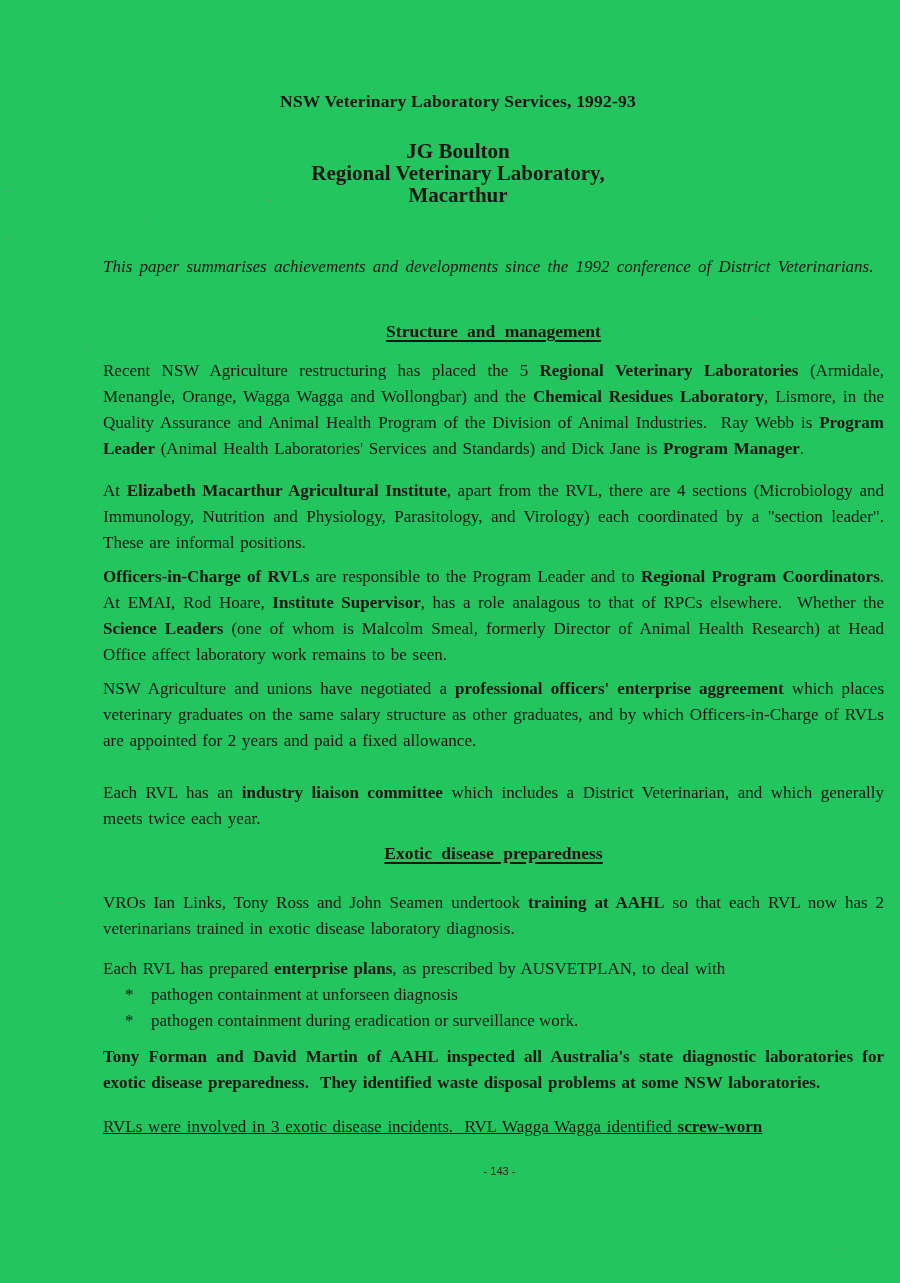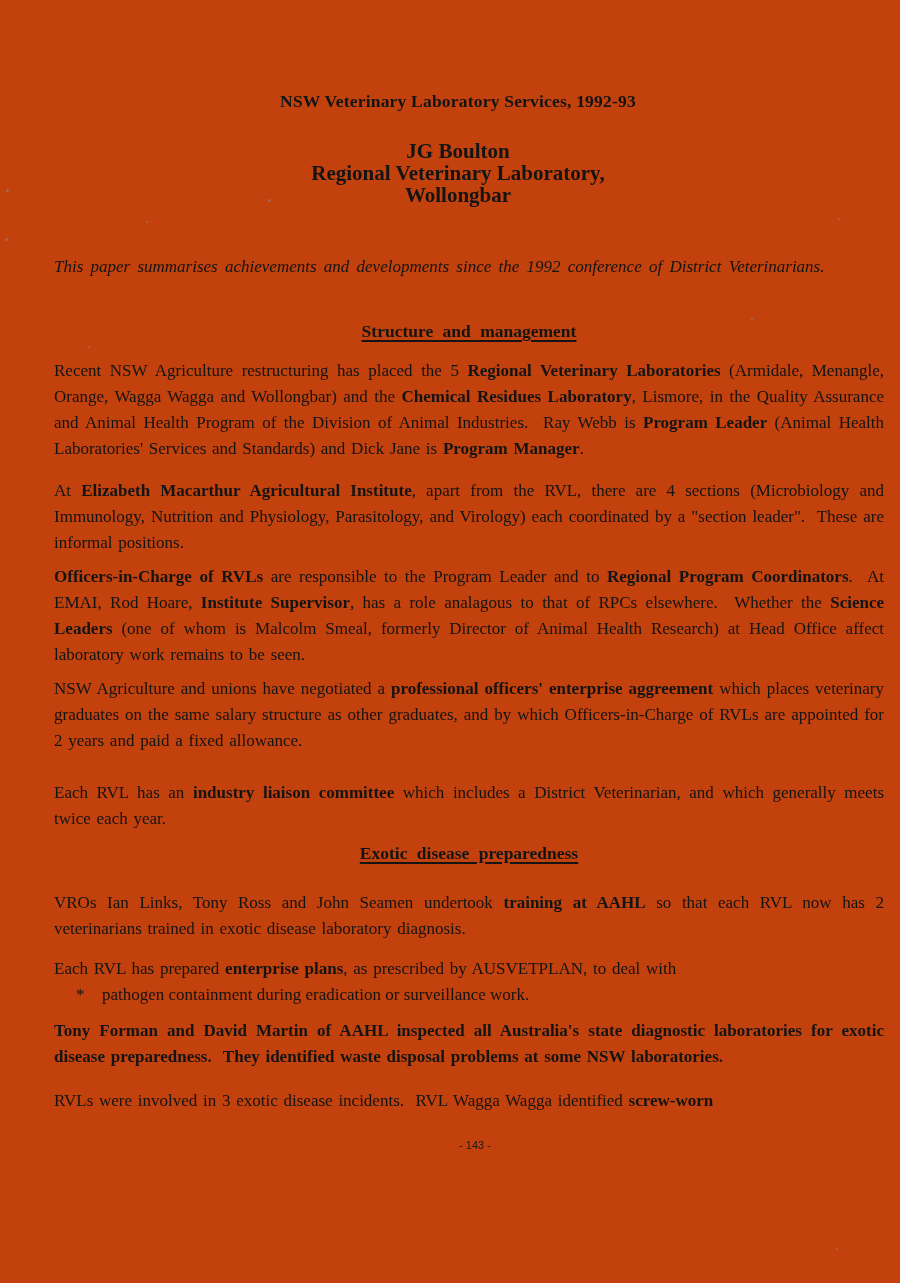--- a/index.html
+++ b/index.html
@@ -5,21 +5,21 @@
   html, body {
     margin: 0;
     padding: 0;
     background: #ffffff;
   }
   .page {
     position: relative;
     width: 900px;
     height: 1283px;
     box-sizing: border-box;
-    background: #c2410c;
+    background: #22c55e;
     color: #141414;
     font-family: "Liberation Serif", serif;
     font-size: 17px;
     line-height: 26px;
     padding-top: 88px;
     overflow: hidden;
   }
   .doc-header {
     text-align: center;
     padding-left: 16px;
@@ -29,21 +29,21 @@
     font-size: 17.5px;
     letter-spacing: 0.2px;
     margin: 0 0 26px 0;
   }
   .author-block p {
     margin: 0;
     line-height: 22px;
     font-size: 21px;
   }
   .content {
-    padding-left: 54px;
+    padding-left: 103px;
     padding-right: 16px;
   }
   .para {
     margin: 0;
     text-align: justify;
     white-space: pre-wrap;
     word-spacing: 1.5px;
   }
   .abstract {
     font-style: italic;
@@ -104,21 +104,21 @@
   <div class="speck" style="left:751px; top:318px; width:2px; height:2px;"></div>
   <div class="speck" style="left:838px; top:218px; width:2px; height:2px;"></div>
   <div class="speck" style="left:60px; top:902px; width:2px; height:2px;"></div>
   <div class="speck" style="left:836px; top:1248px; width:2px; height:2px;"></div>
 
   <header class="doc-header">
     <h1 class="doc-title">NSW Veterinary Laboratory Services, 1992-93</h1>
     <div class="author-block">
       <p>JG Boulton</p>
       <p>Regional Veterinary Laboratory,</p>
-      <p>Wollongbar</p>
+      <p>Macarthur</p>
     </div>
   </header>
 
   <main class="content">
 
     <p class="para abstract" style="margin-top:48px;"><span class="i">This paper summarises achievements and developments since the 1992 conference of District Veterinarians.</span></p>
 
     <h2 class="section-heading" style="margin-top:38px;">Structure and management</h2>
 
     <p class="para" style="margin-top:14px;"><span>Recent NSW Agriculture restructuring has placed the 5 </span><span class="b">Regional Veterinary Laboratories</span><span> (Armidale, Menangle, Orange, Wagga Wagga and Wollongbar) and the </span><span class="b">Chemical Residues Laboratory</span><span>, Lismore, in the Quality Assurance and Animal Health Program of the Division of Animal Industries.  Ray Webb is </span><span class="b">Program Leader</span><span> (Animal Health Laboratories' Services and Standards) and Dick Jane is </span><span class="b">Program Manager</span><span>.</span></p>
@@ -130,24 +130,25 @@
     <p class="para" style="margin-top:8px;"><span>NSW Agriculture and unions have negotiated a </span><span class="b">professional officers' enterprise aggreement</span><span> which places veterinary graduates on the same salary structure as other graduates, and by which Officers-in-Charge of RVLs are appointed for 2 years and paid a fixed allowance.</span></p>
 
     <p class="para" style="margin-top:26px;"><span>Each RVL has an </span><span class="b">industry liaison committee</span><span> which includes a District Veterinarian, and which generally meets twice each year.</span></p>
 
     <h2 class="section-heading" style="margin-top:8px;">Exotic disease preparedness</h2>
 
     <p class="para" style="margin-top:24px;"><span>VROs Ian Links, Tony Ross and John Seamen undertook </span><span class="b">training at AAHL</span><span> so that each RVL now has 2 veterinarians trained in exotic disease laboratory diagnosis.</span></p>
 
     <p class="para" style="margin-top:14px; margin-bottom:0;"><span>Each RVL has prepared </span><span class="b">enterprise plans</span><span>, as prescribed by AUSVETPLAN, to deal with</span></p>
     <ul class="star-list">
+      <li><span class="marker">*</span><span>pathogen containment at unforseen diagnosis</span></li>
       <li><span class="marker">*</span><span>pathogen containment during eradication or surveillance work.</span></li>
     </ul>
 
     <p class="para" style="margin-top:10px;font-weight:bold;"><span>Tony Forman and David Martin of AAHL inspected all Australia's state diagnostic laboratories for exotic disease preparedness.  They identified waste disposal problems at some NSW laboratories.</span></p>
 
-    <p class="para" style="margin-top:18px;"><span>RVLs were involved in 3 exotic disease incidents.  RVL Wagga Wagga identified </span><span class="b">screw-worn</span></p>
+    <p class="para" style="margin-top:18px;text-decoration:underline;"><span>RVLs were involved in 3 exotic disease incidents.  RVL Wagga Wagga identified </span><span class="b">screw-worn</span></p>
 
     <footer class="doc-footer">- 143 -</footer>
 
   </main>
 
 </div>
 
 </body></html>

